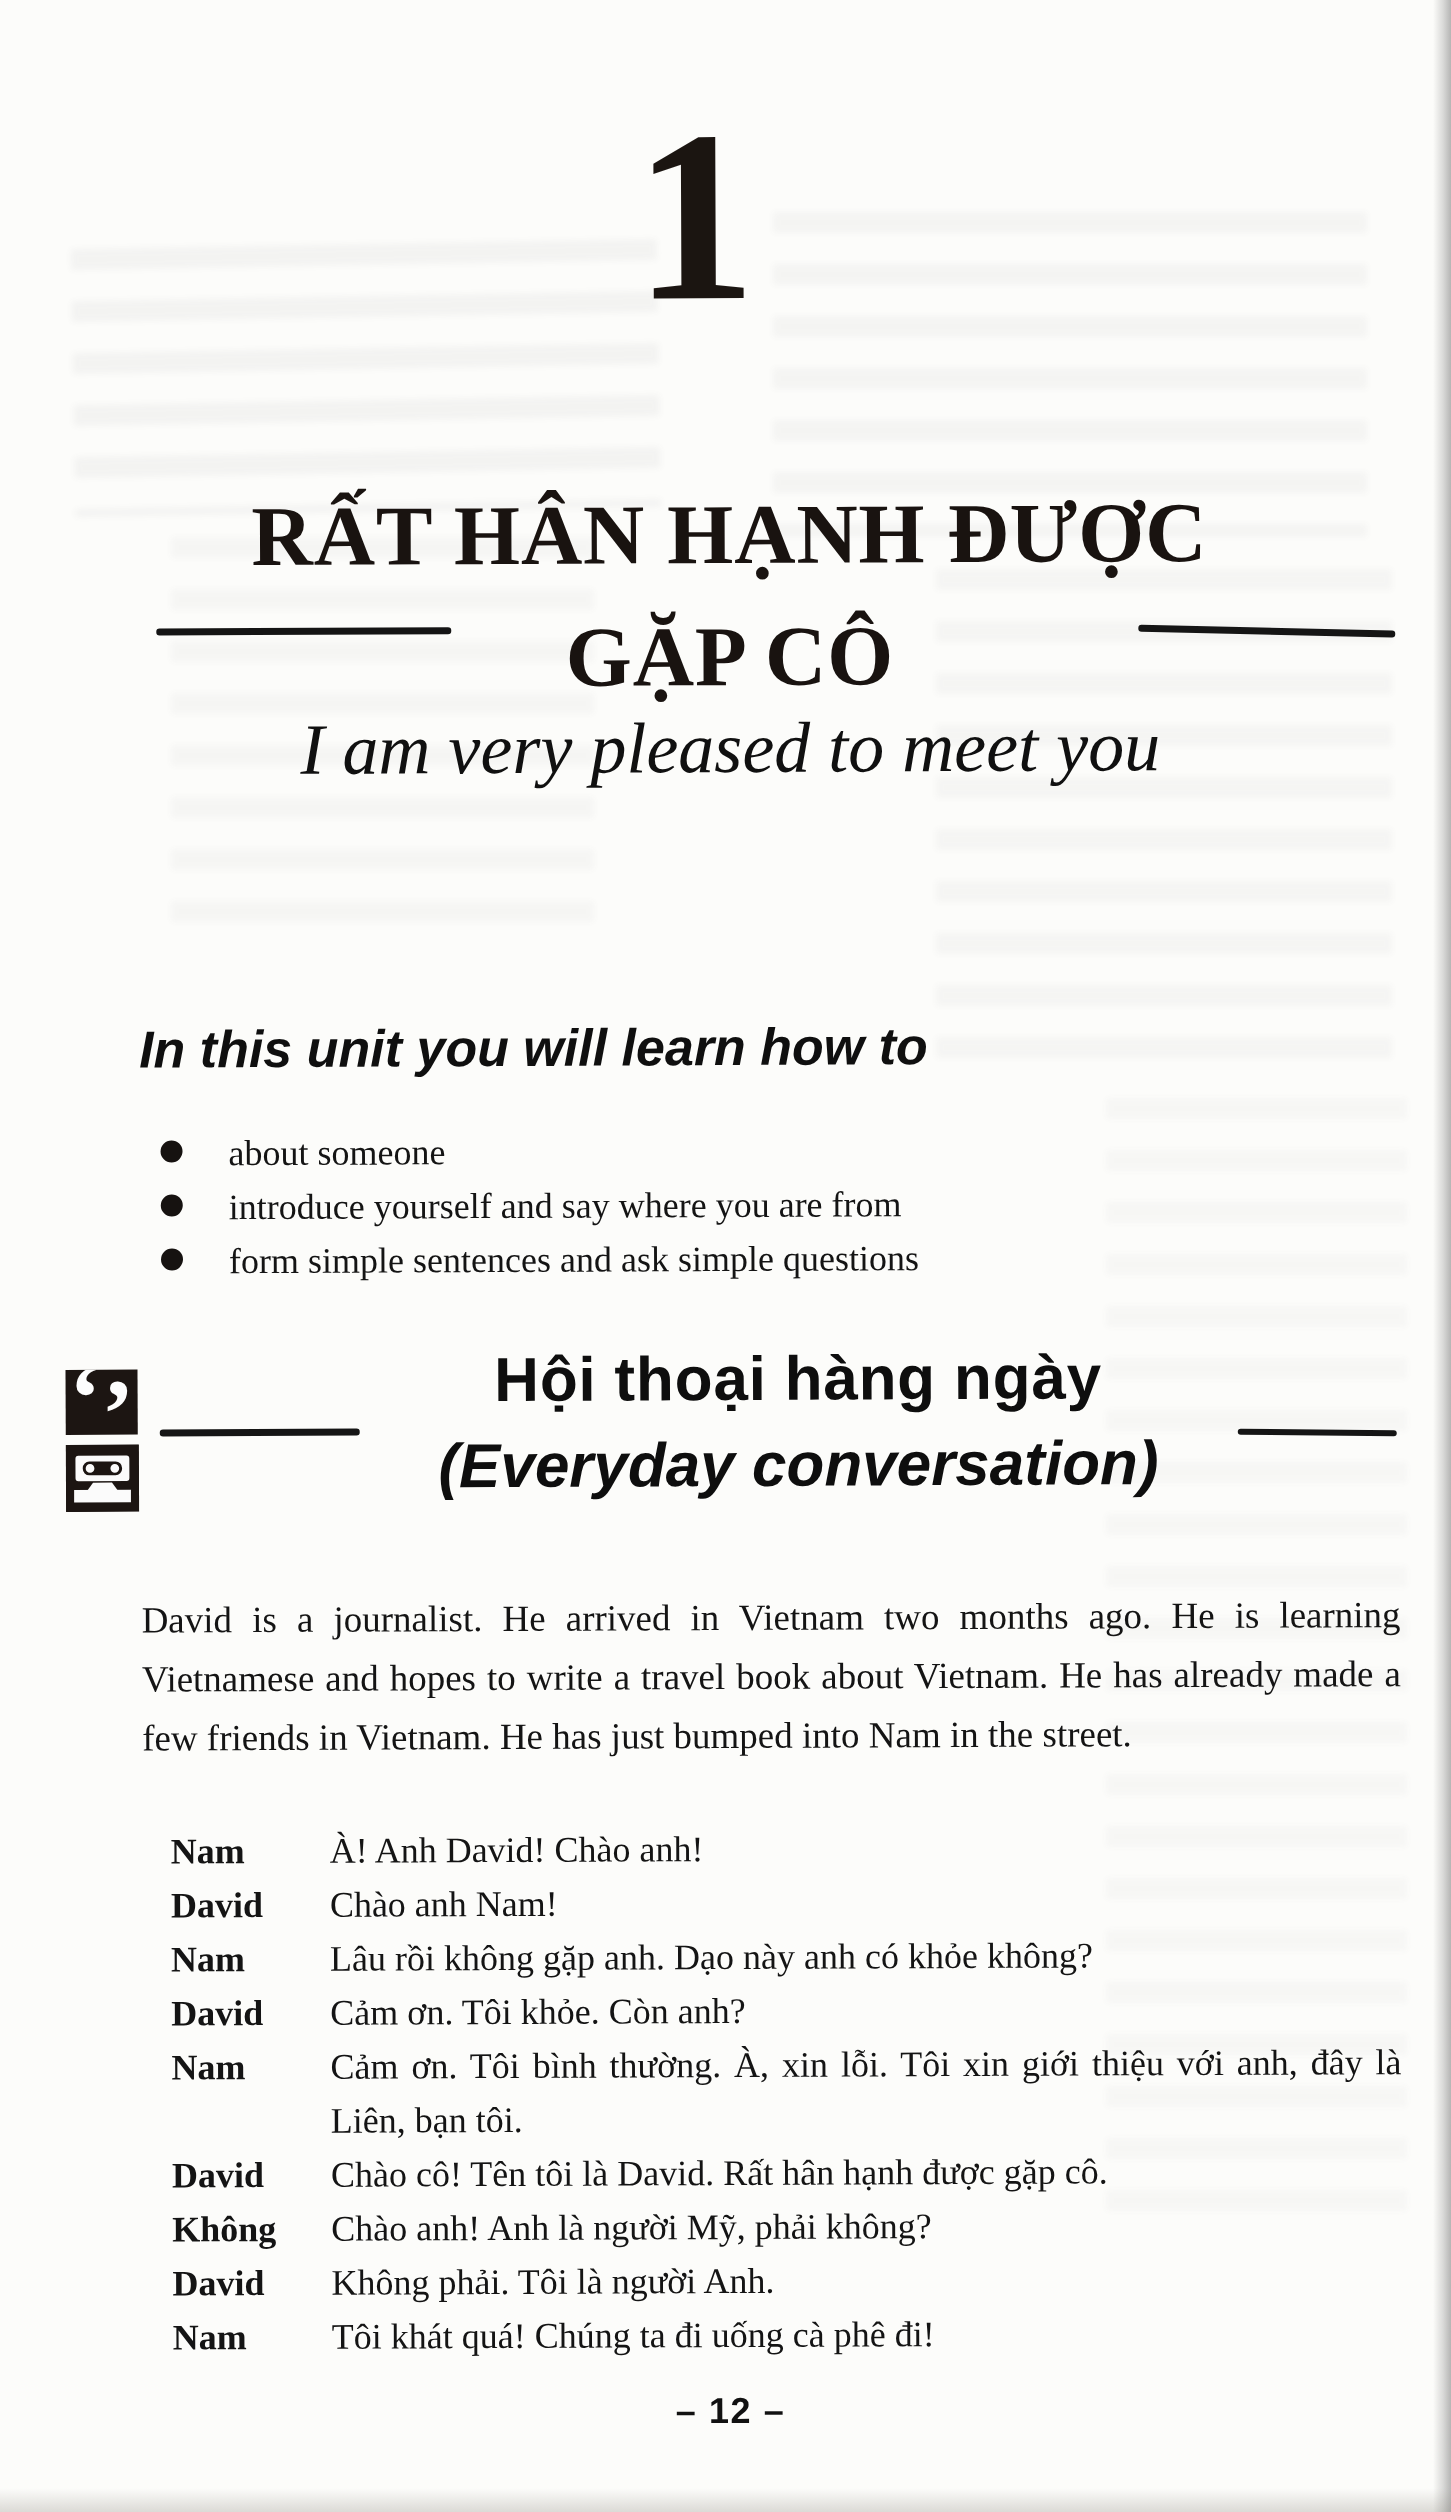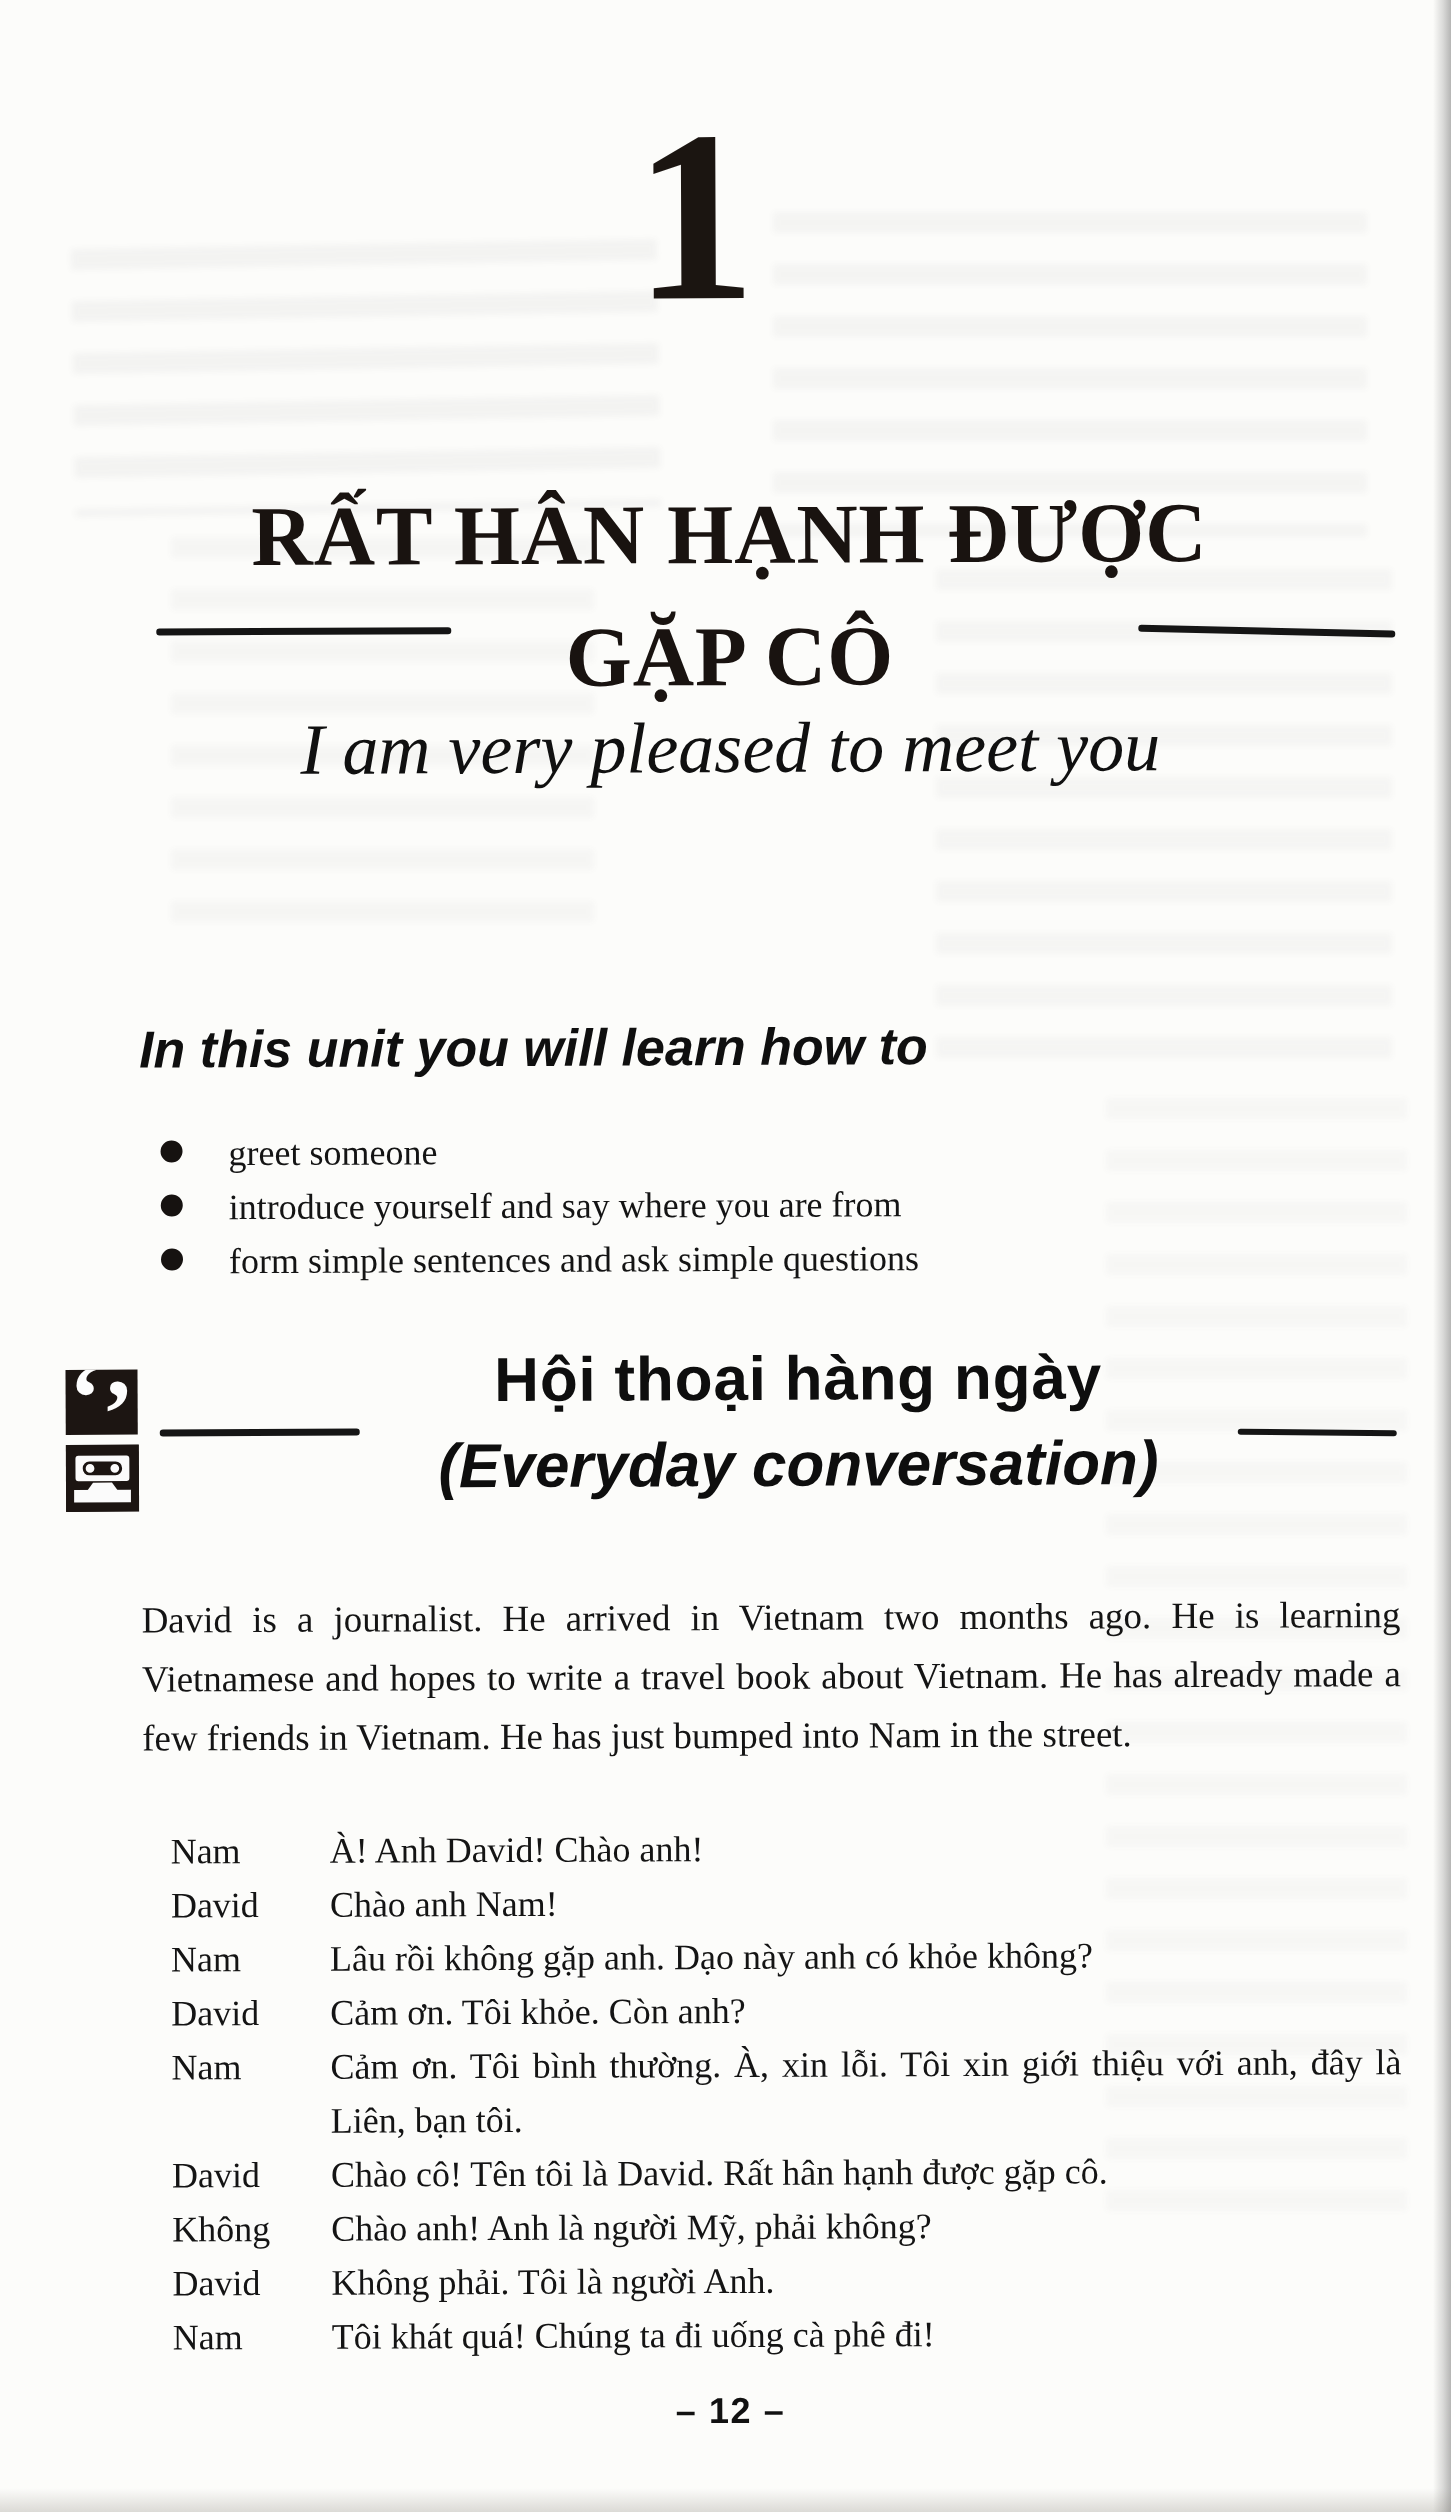--- a/index.html
+++ b/index.html
@@ -62,21 +62,21 @@
   }
   .conv-heading .vi{font-size:62px; line-height:81px; letter-spacing:0.8px;}
   .conv-heading .en{font-size:62px; line-height:91px; font-style:italic;}
 
   .intro{
     position:absolute; left:140px; top:1588px; width:1259px; margin:0;
     font-size:37px; line-height:59px; text-align:justify;
   }
   .dialogue{position:absolute; left:168px; top:1822px; width:1230px;}
   .drow{display:flex; font-size:36px; line-height:54px;}
-  .drow .speaker{flex:0 0 159px; font-weight:400;}
+  .drow .speaker{flex:0 0 159px; font-weight:700;}
   .drow .dline{flex:1; text-align:justify;}
 
   .pagenum{
     position:absolute; left:0; width:1451px; top:2390px; text-align:center;
     font-family:"Liberation Sans","DejaVu Sans",sans-serif;
     font-weight:700; font-size:36px; letter-spacing:1.6px; color:#111;
   }
   .edge-right{position:absolute; z-index:3; right:0; top:0; width:18px; height:100%;
     background:linear-gradient(to right, rgba(0,0,0,0), rgba(130,130,130,.28) 55%, rgba(95,95,95,.45));}
   .edge-bottom{position:absolute; z-index:3; left:0; bottom:0; width:100%; height:24.4px;
@@ -101,21 +101,21 @@
 
     <div class="rule rule-title-left"></div>
     <div class="rule rule-title-right"></div>
 
     <div class="subtitle">I am very pleased to meet you</div>
 
     <h2 class="unit-heading">In this unit you will learn how to</h2>
 
     <ul class="bullets">
 
-        <li><span class="dot"></span><span>greet someone</span></li>
+        <li><span class="dot"></span><span>about someone</span></li>
 
         <li><span class="dot"></span><span>introduce yourself and say where you are from</span></li>
 
         <li><span class="dot"></span><span>form simple sentences and ask simple questions</span></li>
       </ul>
 
     <div class="icon-box quote-box">
       <span class="q1">‘</span>
       <span class="q2">’</span>
     </div>

